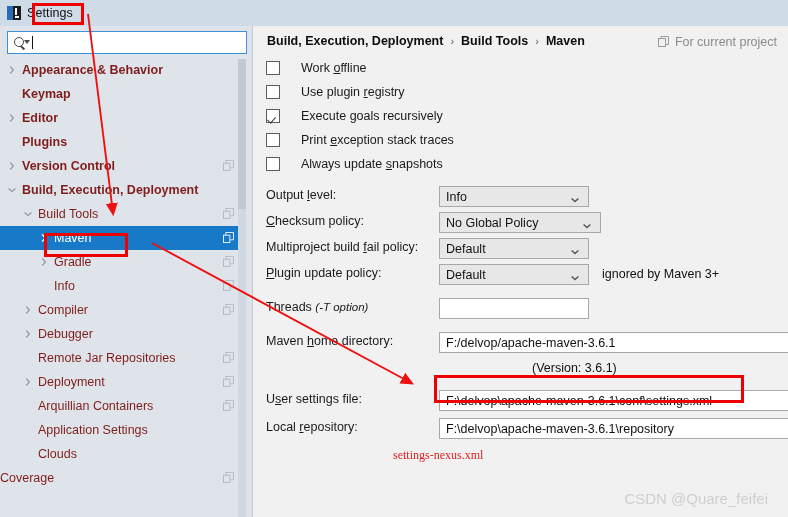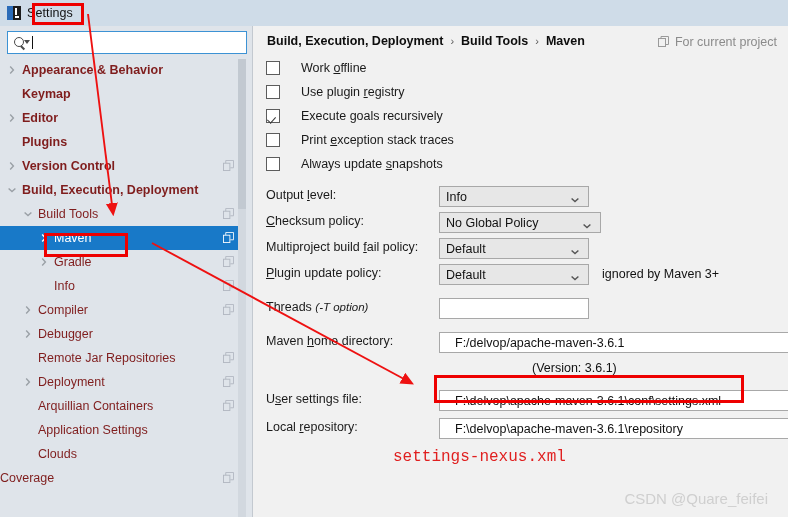--- a/index.html
+++ b/index.html
@@ -107,29 +107,29 @@
     position:absolute;height:21px;background:#e7e7e7;border:1px solid #a8a8a8;
     display:flex;align-items:center;box-sizing:border-box;
   }
   .combo .val{padding-left:6px;font-size:12.5px;color:#111;white-space:nowrap;}
   .combo .chev{position:absolute;right:8px;top:7px;}
 
   .textin{
     position:absolute;height:21px;background:#ffffff;border:1px solid #a8a8a8;
     box-sizing:border-box;display:flex;align-items:center;
   }
-  .textin .val{padding-left:15px;font-size:12.5px;color:#111;white-space:nowrap;text-align:center;}
+  .textin .val{padding-left:6px;font-size:12.5px;color:#111;white-space:nowrap;text-align:center;}
 
   .plain{position:absolute;font-size:12.5px;color:#111;white-space:nowrap;}
 
   
   .ann-box{position:absolute;border:3px solid #ee0000;box-sizing:border-box;pointer-events:none;}
   .ann-text{
-    position:absolute;color:#e01f1f;font-family:Liberation Mono, monospace;
-    font-size:16px;white-space:nowrap;
+    position:absolute;color:#e01f1f;font-family:Liberation Serif, serif;
+    font-size:12px;white-space:nowrap;
   }
   .watermark{
     position:absolute;right:20px;bottom:10px;color:#cfcfcf;font-size:15px;
     font-family:"Liberation Sans", sans-serif;white-space:nowrap;
   }
   svg.overlay{position:absolute;left:0;top:0;width:788px;height:517px;pointer-events:none;}
 </style>
 </head>
 <body>
 

